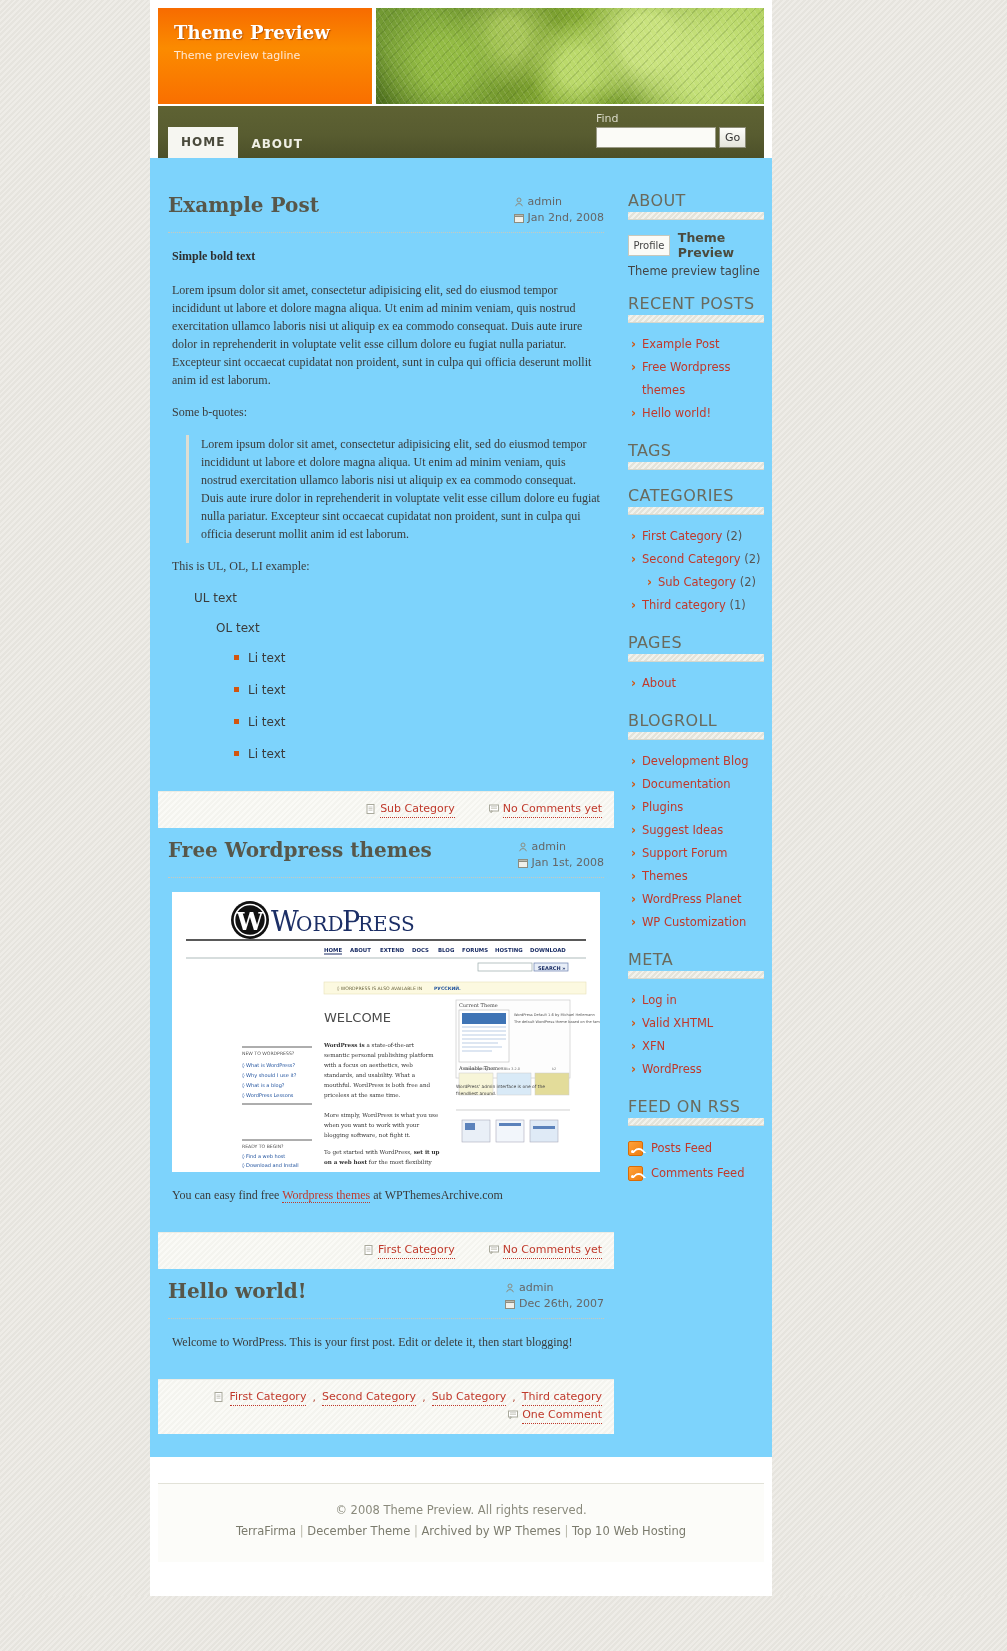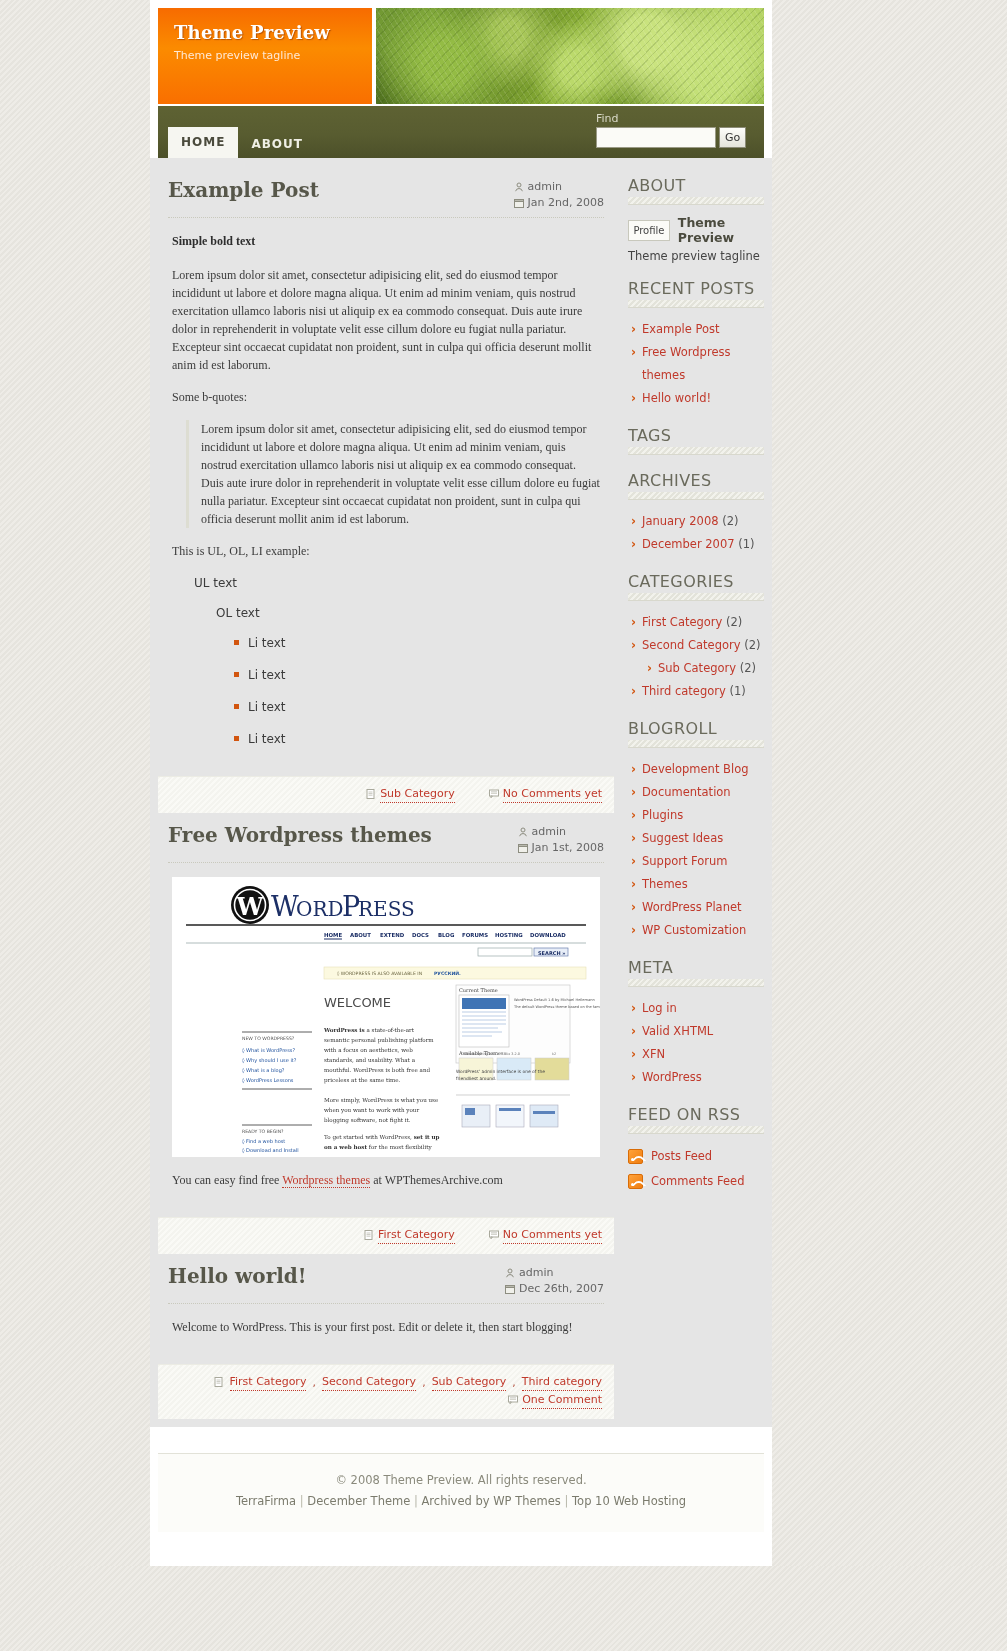--- a/index.html
+++ b/index.html
@@ -72,21 +72,21 @@
   #s{
     width:112px;height:15px;border:1px solid #9a9a86;background:#fbfbf7;
     font-family:"DejaVu Sans",sans-serif;font-size:11px;padding:2px 3px;
   }
   #searchsubmit{
     margin-left:3px;height:21px;padding:0 5px;font-size:11px;
     border:1px solid #8c8c78;background:linear-gradient(180deg,#fdfdfa,#e4e4da);
     cursor:pointer;font-family:"DejaVu Sans",sans-serif;color:#333;
   }
   
-  #wrapper{display:flex;padding:0 8px;background:#e5e5e5;}
+  #wrapper{display:flex;padding:15px 8px;background:#7dd3fc;}
   #content{width:462px;padding:18px 0 0 0;}
   #sidebar{width:172px;padding:18px 0 0 14px;}
   
   .post{margin:0 0 8px 0;}
   .post-head{display:flex;justify-content:space-between;align-items:flex-start;padding:0 10px;}
   .post-title{
     font-family:"DejaVu Serif","Liberation Serif",serif;
     font-size:20px;font-weight:bold;color:#57574a;margin:0;padding-top:2px;
   }
   .post-meta{text-align:left;font-size:11px;color:#666;line-height:16px;padding-top:3px;}
@@ -496,40 +496,39 @@
           <li><a href="#">Free Wordpress themes</a></li>
           <li><a href="#">Hello world!</a></li>
         </ul>
       </div>
 
       <div class="sb-block">
         <h3 class="sb-title">TAGS</h3>
         <div class="sb-rule"></div>
       </div>
 
-      <div class="sb-block">
-        <h3 class="sb-title">ARCHIVES</h3>
-        <div class="sb-rule"></div>
-        <ul class="sb-list">
-          <li><a href="#">January 2008</a> <span class="sb-count">(2)</span></li>
-          <li><a href="#">December 2007</a> <span class="sb-count">(1)</span></li>
-        </ul>
-      </div>
 
       <div class="sb-block">
         <h3 class="sb-title">CATEGORIES</h3>
         <div class="sb-rule"></div>
         <ul class="sb-list">
           <li><a href="#">First Category</a> <span class="sb-count">(2)</span></li>
           <li><a href="#">Second Category</a> <span class="sb-count">(2)</span></li>
           <li class="sub"><a href="#">Sub Category</a> <span class="sb-count">(2)</span></li>
           <li><a href="#">Third category</a> <span class="sb-count">(1)</span></li>
         </ul>
       </div>
 
+      <div class="sb-block">
+        <h3 class="sb-title">PAGES</h3>
+        <div class="sb-rule"></div>
+        <ul class="sb-list">
+          <li><a href="#">About</a></li>
+        </ul>
+      </div>
 
       <div class="sb-block">
         <h3 class="sb-title">BLOGROLL</h3>
         <div class="sb-rule"></div>
         <ul class="sb-list">
           <li><a href="#">Development Blog</a></li>
           <li><a href="#">Documentation</a></li>
           <li><a href="#">Plugins</a></li>
           <li><a href="#">Suggest Ideas</a></li>
           <li><a href="#">Support Forum</a></li>

